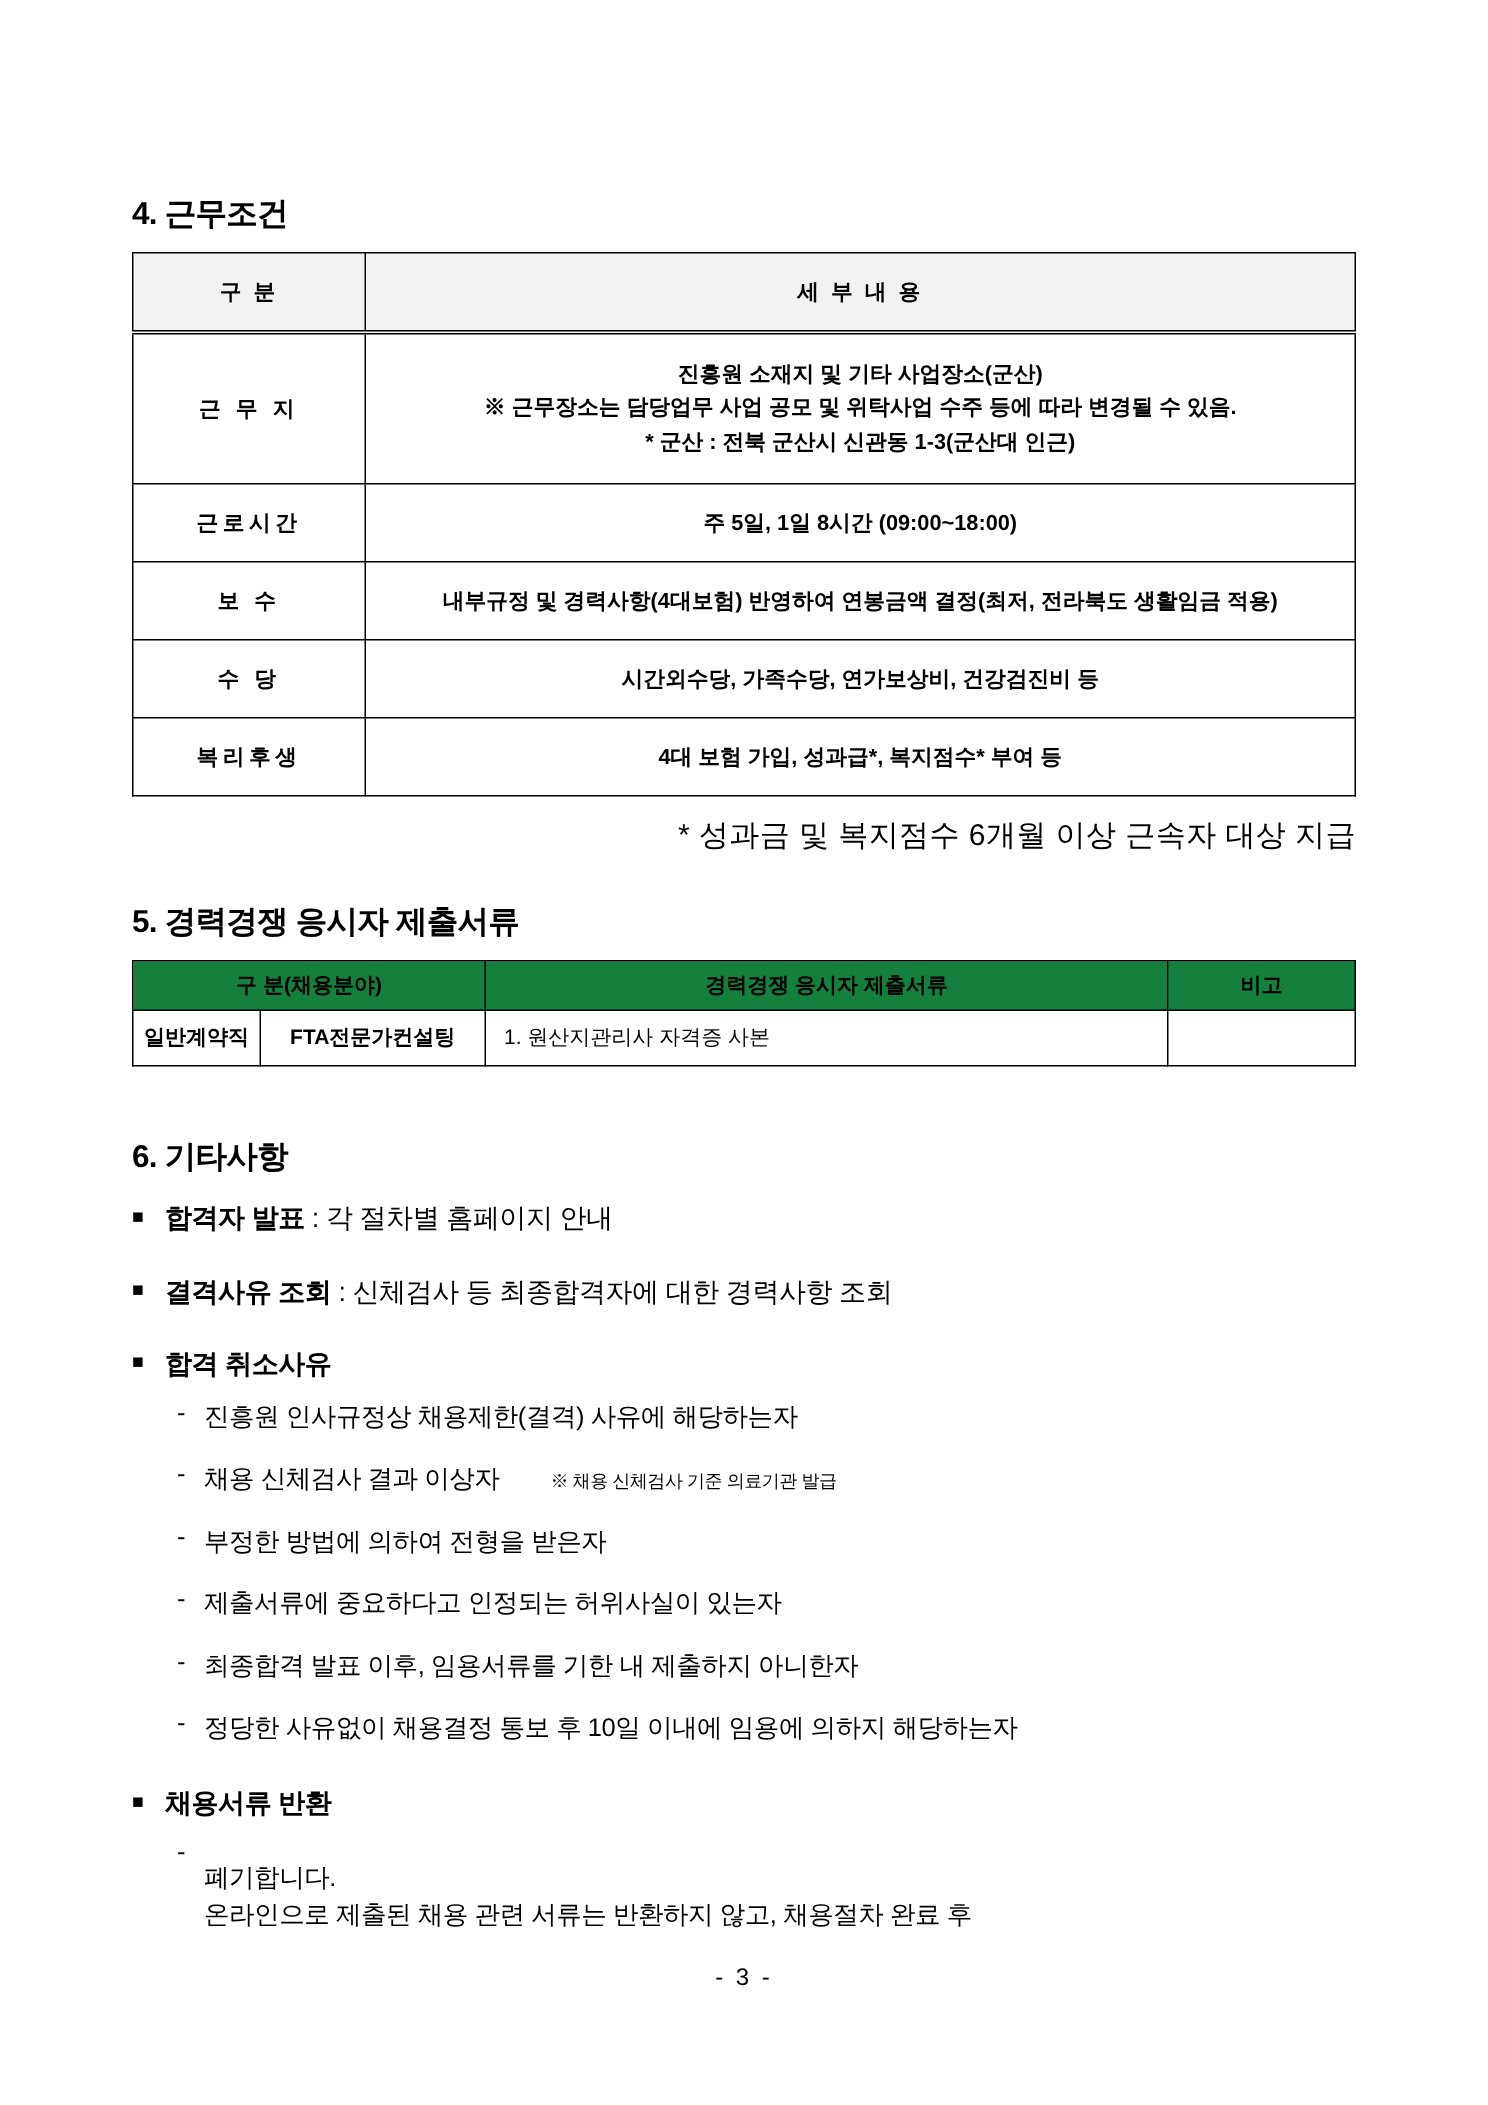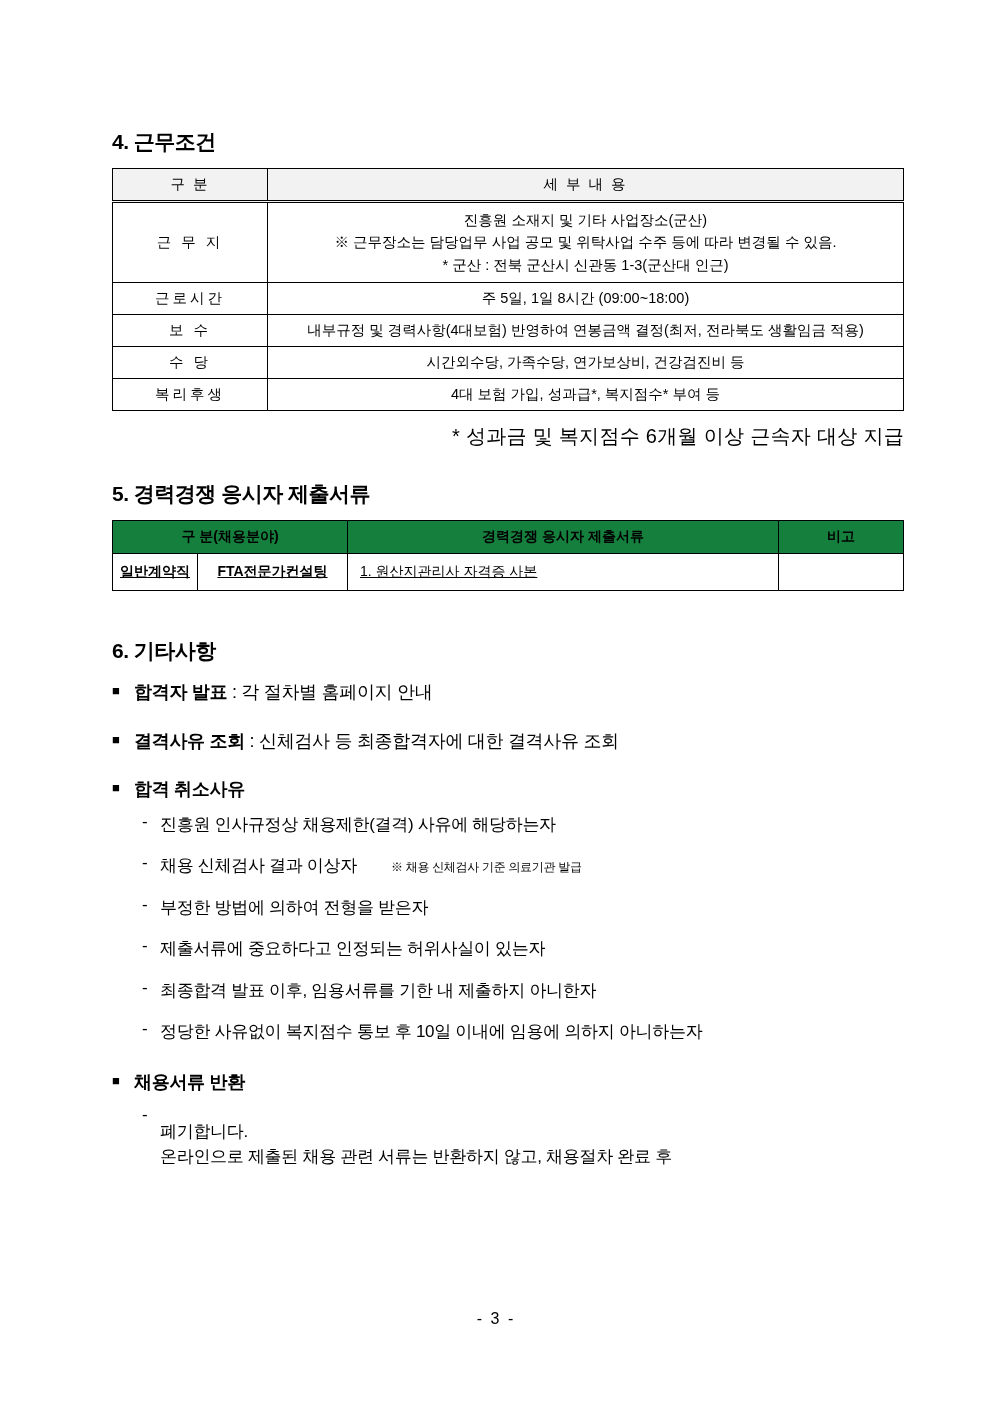--- a/index.html
+++ b/index.html
@@ -31,35 +31,34 @@
   }
 
   h2.section-title {
     font-size: 21px;
     font-weight: bold;
     margin: 0 0 12px 0;
     letter-spacing: -0.5px;
   }
   .section {
     margin-bottom: 6px;
-    margin-left: 24px;
   }
 
   table.doc-table {
     width: 100%;
     border-collapse: collapse;
     table-layout: fixed;
   }
   table.doc-table td, table.doc-table th {
     border: 1px solid #000;
-    padding: 6px 6px;
+    padding: 16px 6px;
     font-size: 14.5px;
     text-align: center;
     vertical-align: middle;
-    font-weight: normal;
+    font-weight: bold;
   }
   .hdr-row td {
     background: #f2f2f2;
     font-weight: bold;
     letter-spacing: 2px;
     padding: 7px 6px;
   }
   .thick-bottom {
     border-bottom: 3px double #000 !important;
   }
@@ -91,21 +90,20 @@
     font-size: 14px;
   }
   table.t5 .hdr td {
     background: #15803d;
     font-weight: bold;
     padding: 7px 6px;
   }
   table.t5 .row td {
     padding: 9px 6px;
     font-weight: bold;
-    text-decoration: underline;
   }
   table.t5 .row td.left-align {
     text-align: left;
     padding-left: 12px;
     font-weight: normal;
   }
 
   
   .bullets {
     margin-top: 14px;
@@ -260,21 +258,21 @@
 
       <div class="bullets">
 
         <div class="b-item">
           <span class="b-marker">■</span>
           <span class="b-text"><span class="lead">합격자 발표</span><span> : 각 절차별 홈페이지 안내</span></span>
         </div>
 
         <div class="b-item">
           <span class="b-marker">■</span>
-          <span class="b-text"><span class="lead">결격사유 조회</span><span> : 신체검사 등 최종합격자에 대한 결격사유 조회</span></span>
+          <span class="b-text"><span class="lead">결격사유 조회</span><span> : 신체검사 등 최종합격자에 대한 경력사항 조회</span></span>
         </div>
 
         <div class="b-item group-head">
           <span class="b-marker">■</span>
           <span class="b-text"><span class="lead">합격 취소사유</span></span>
         </div>
 
         <div class="sub-list">
           <div class="s-item">
             <span class="s-marker">-</span>
@@ -291,21 +289,21 @@
           <div class="s-item">
             <span class="s-marker">-</span>
             <span class="s-text">제출서류에 중요하다고 인정되는 허위사실이 있는자</span>
           </div>
           <div class="s-item">
             <span class="s-marker">-</span>
             <span class="s-text">최종합격 발표 이후, 임용서류를 기한 내 제출하지 아니한자</span>
           </div>
           <div class="s-item">
             <span class="s-marker">-</span>
-            <span class="s-text">정당한 사유없이 복지점수 통보 후 10일 이내에 임용에 의하지 아니하는자</span>
+            <span class="s-text">정당한 사유없이 채용결정 통보 후 10일 이내에 임용에 의하지 해당하는자</span>
           </div>
         </div>
 
         <div class="b-item group-head" style="margin-top:24px;">
           <span class="b-marker">■</span>
           <span class="b-text"><span class="lead">채용서류 반환</span></span>
         </div>
 
         <div class="sub-list">
           <div class="s-item">

